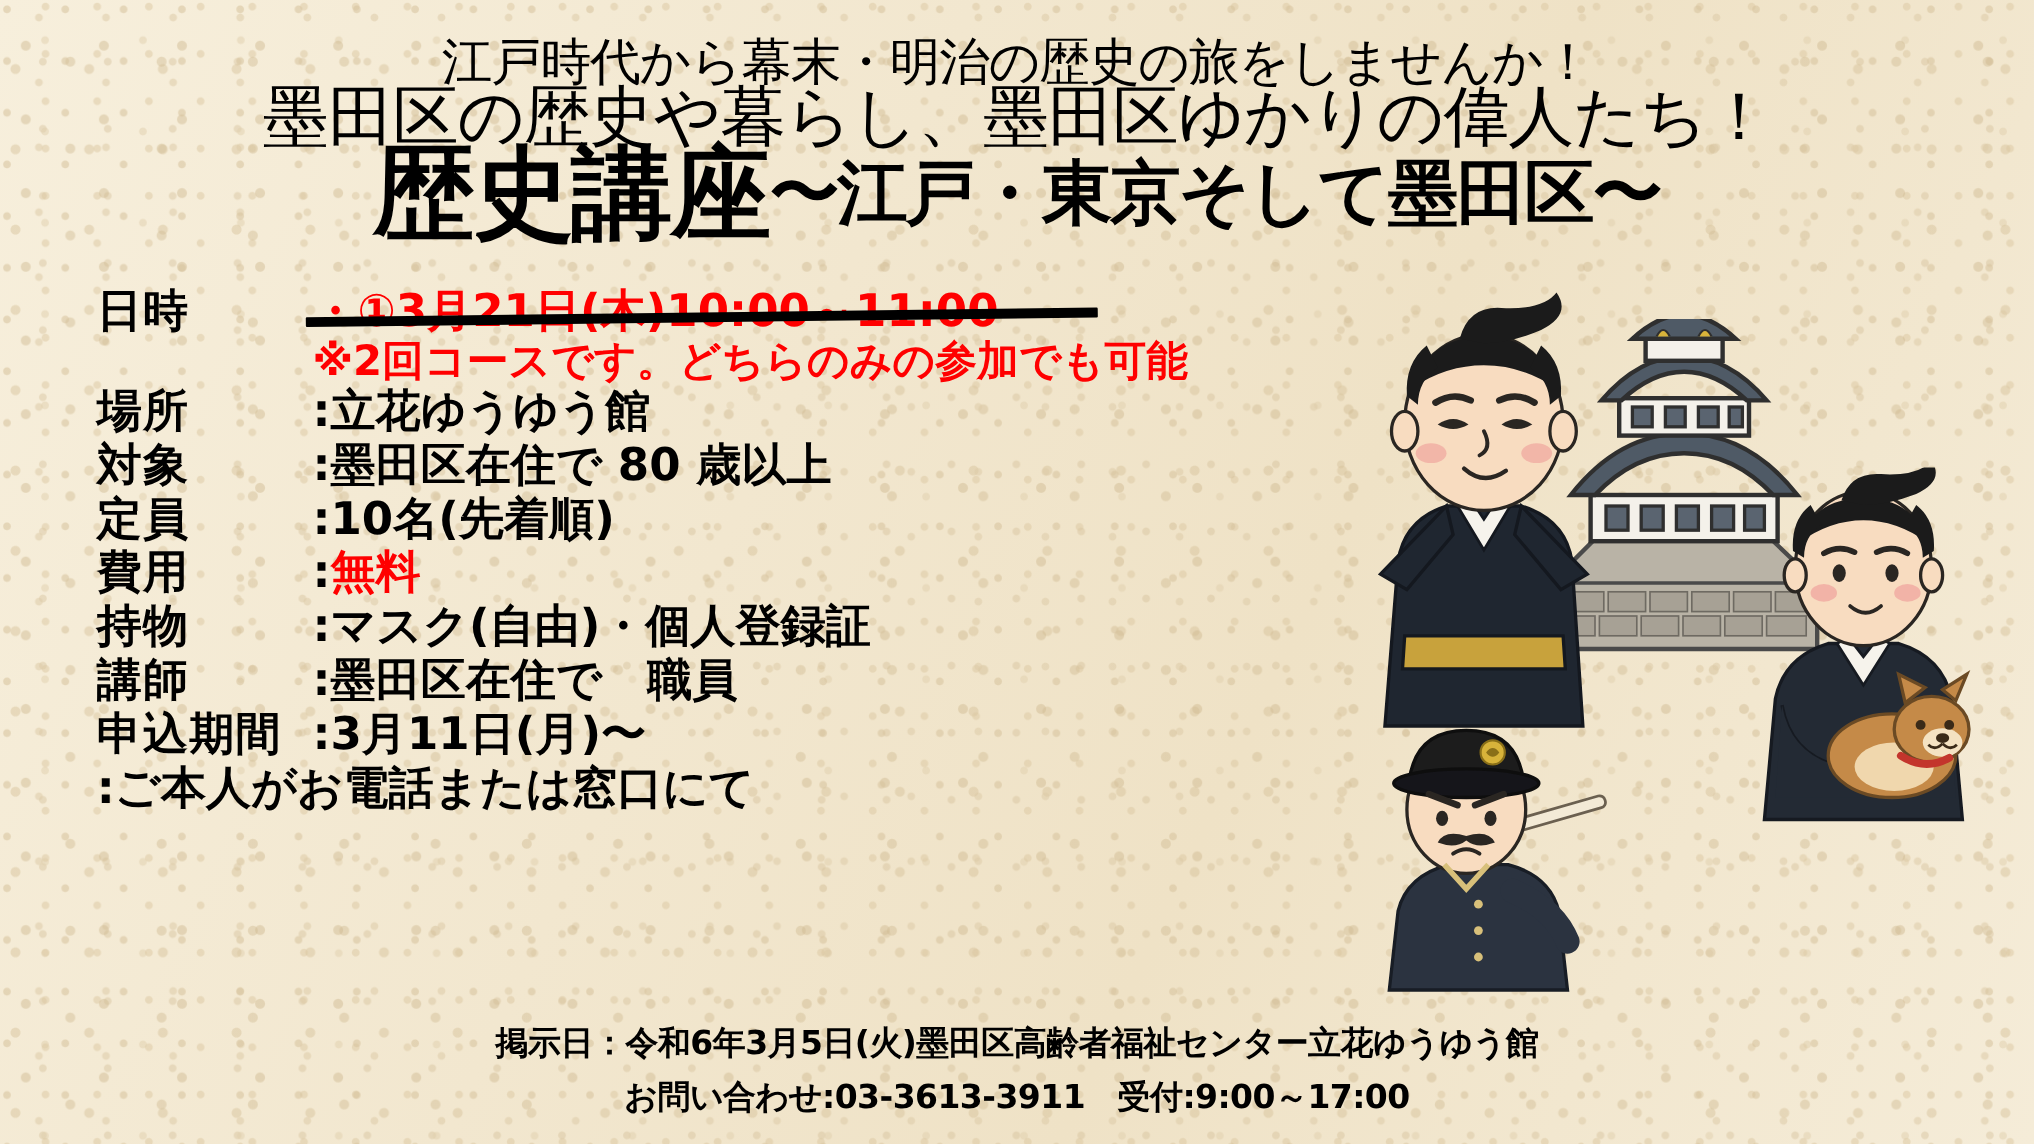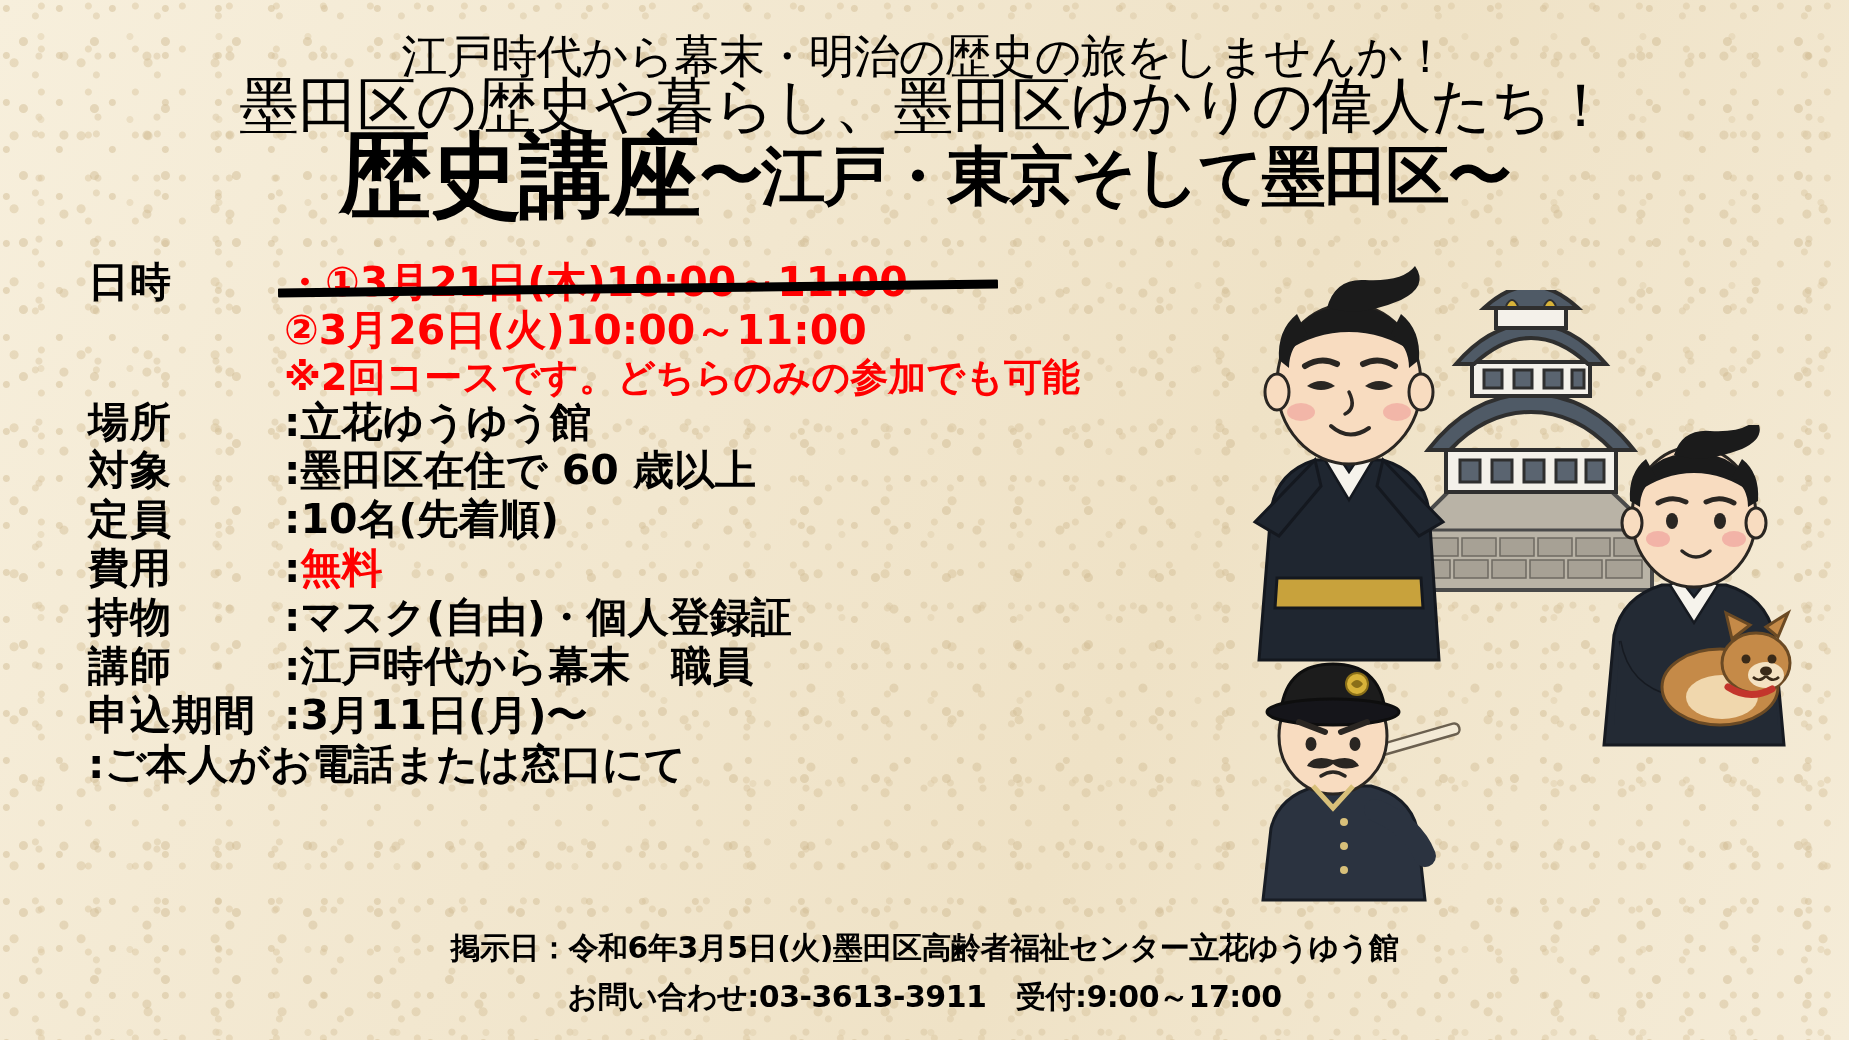--- a/index.html
+++ b/index.html
@@ -183,58 +183,54 @@
 
   <div id="details">
 
     <div id="datetime-block">
       <div class="dt-line">
         <span class="label">日時</span>
         <span class="value">・①3月21日(木)10:00～11:00</span>
       </div>
       <div class="dt-line">
         <span class="label"></span>
-        <span class="value">②3月26日(火)10:00～11:00</span>
-      </div>
-      <div class="dt-line">
-        <span class="label"></span>
         <span class="value note">※2回コースです。どちらのみの参加でも可能</span>
       </div>
       <div id="strike-line"></div>
     </div>
 
     <div class="row">
       <span class="label">場所</span>
       <span class="value">:立花ゆうゆう館</span>
     </div>
 
     <div class="row">
       <span class="label">対象</span>
-      <span class="value">:墨田区在住で 60 歳以上</span>
+      <span class="value">:墨田区在住で 80 歳以上</span>
     </div>
 
     <div class="row">
       <span class="label">定員</span>
       <span class="value">:10名(先着順)</span>
     </div>
 
     <div class="row">
       <span class="label">費用</span>
       <span class="value">:</span>
         <span class="value red">無料</span>
     </div>
 
     <div class="row">
       <span class="label">持物</span>
       <span class="value">:マスク(自由)・個人登録証</span>
     </div>
 
     <div class="row">
       <span class="label">講師</span>
-      <span class="value">:江戸時代から幕末　職員</span>
+      <span class="value">:墨田区在住で　職員</span>
     </div>
 
     <div class="row">
       <span class="label">申込期間</span>
       <span class="value">:3月11日(月)〜</span>
     </div>
 
     <div class="row">
       <span class="value">:ご本人がお電話または窓口にて</span>
     </div>

